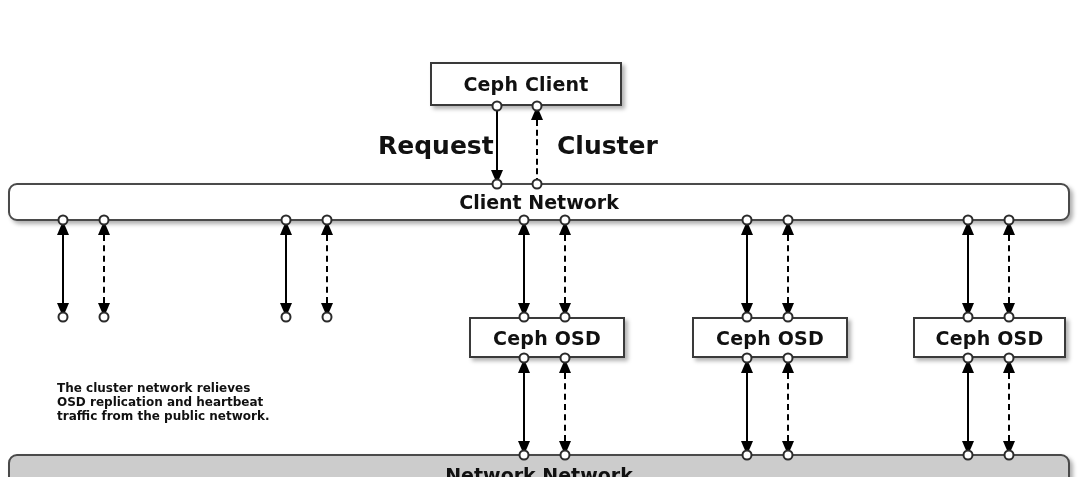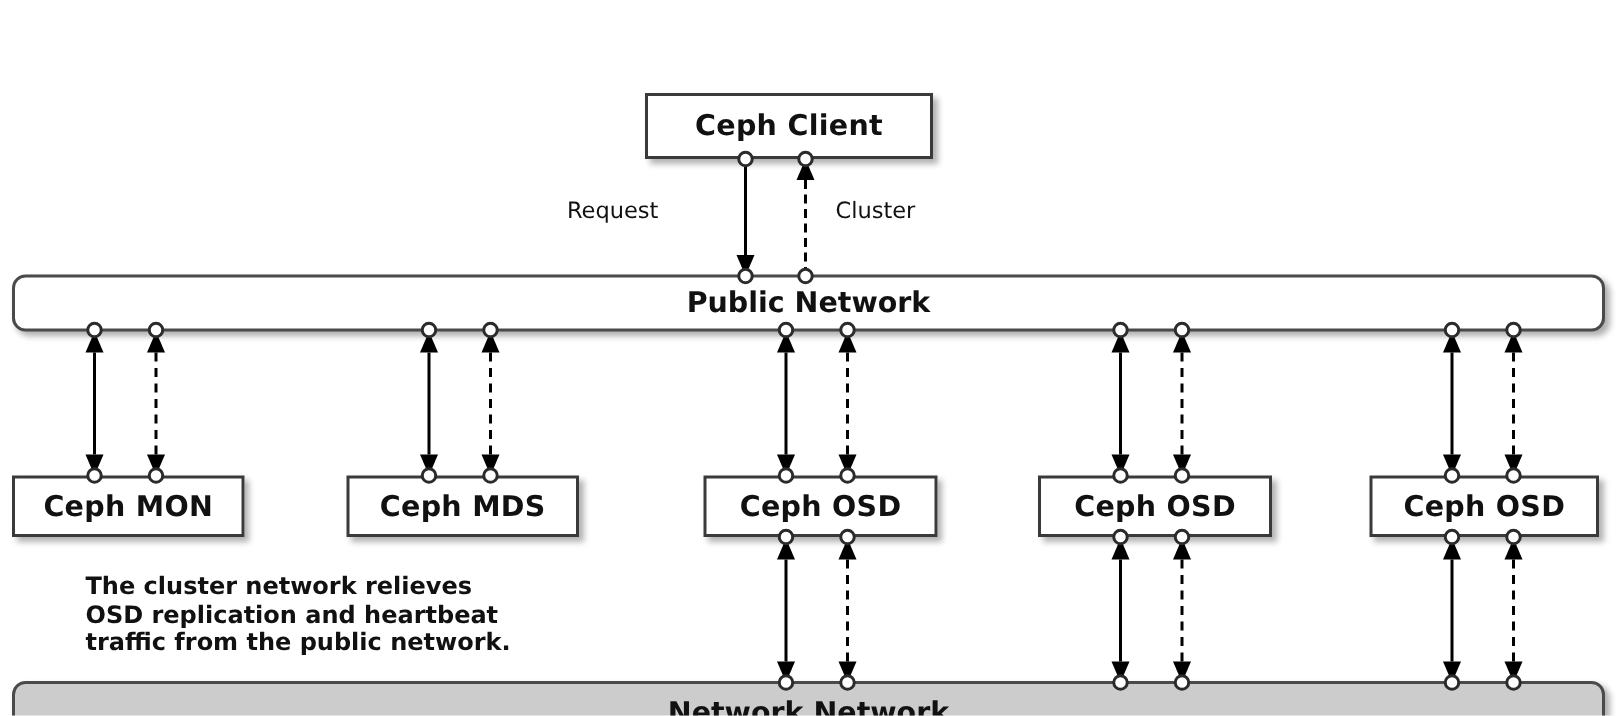--- a/index.html
+++ b/index.html
@@ -100,29 +100,29 @@
   .arrowhead.down {
     border-left: 6px solid transparent;
     border-right: 6px solid transparent;
     border-top: 14px solid #000000;
     bottom: 0;
   }
 
   
   .edge-label {
     position: absolute;
-    font-size: 15px;
-    font-weight: 400;
+    font-size: 25px;
+    font-weight: 700;
     color: #111111;
     white-space: nowrap;
     z-index: 6;
   }
   .note {
     position: absolute;
-    font-size: 16px;
+    font-size: 12px;
     font-weight: 700;
     line-height: 1.16;
     color: #111111;
     white-space: pre-line;
     z-index: 6;
   }
 </style>
 </head>
 <body>
 
@@ -141,21 +141,21 @@
 
   <div class="link dashed" style="left:529px; top:61px; width:16px; height:78px;">
     <div class="stem" style="top:14px; height:64px;"></div>
     <div class="arrowhead up"></div>
   </div>
 
   <div class="edge-label" style="left:378px; top:86px;">Request</div>
   <div class="edge-label" style="left:557px; top:86px;">Cluster</div>
 
   <div class="netbar public" style="left:8px; top:138px; width:1062px; height:38px;">
-    <span>Public Network</span>
+    <span>Client Network</span>
   </div>
 
   <div class="port" style="left:497px; top:139px;"></div>
   <div class="port" style="left:537px; top:139px;"></div>
 
   <div class="port" style="left:63px;  top:175px;"></div>
   <div class="port" style="left:104px; top:175px;"></div>
   <div class="port" style="left:286px; top:175px;"></div>
   <div class="port" style="left:327px; top:175px;"></div>
   <div class="port" style="left:524px; top:175px;"></div>
@@ -213,29 +213,23 @@
     <div class="stem" style="top:14px; height:68px;"></div>
     <div class="arrowhead up"></div>
     <div class="arrowhead down"></div>
   </div>
   <div class="link dashed" style="left:1001px; top:176px; width:16px; height:96px;">
     <div class="stem" style="top:14px; height:68px;"></div>
     <div class="arrowhead up"></div>
     <div class="arrowhead down"></div>
   </div>
 
-  <div class="node" style="left:8px; top:272px; width:155px; height:41px;">
-    <span>Ceph MON</span>
-  </div>
   <div class="port" style="left:63px;  top:272px;"></div>
   <div class="port" style="left:104px; top:272px;"></div>
 
-  <div class="node" style="left:231px; top:272px; width:155px; height:41px;">
-    <span>Ceph MDS</span>
-  </div>
   <div class="port" style="left:286px; top:272px;"></div>
   <div class="port" style="left:327px; top:272px;"></div>
 
   <div class="node" style="left:469px; top:272px; width:156px; height:41px;">
     <span>Ceph OSD</span>
   </div>
   <div class="port" style="left:524px; top:272px;"></div>
   <div class="port" style="left:565px; top:272px;"></div>
   <div class="port" style="left:524px; top:313px;"></div>
   <div class="port" style="left:565px; top:313px;"></div>

